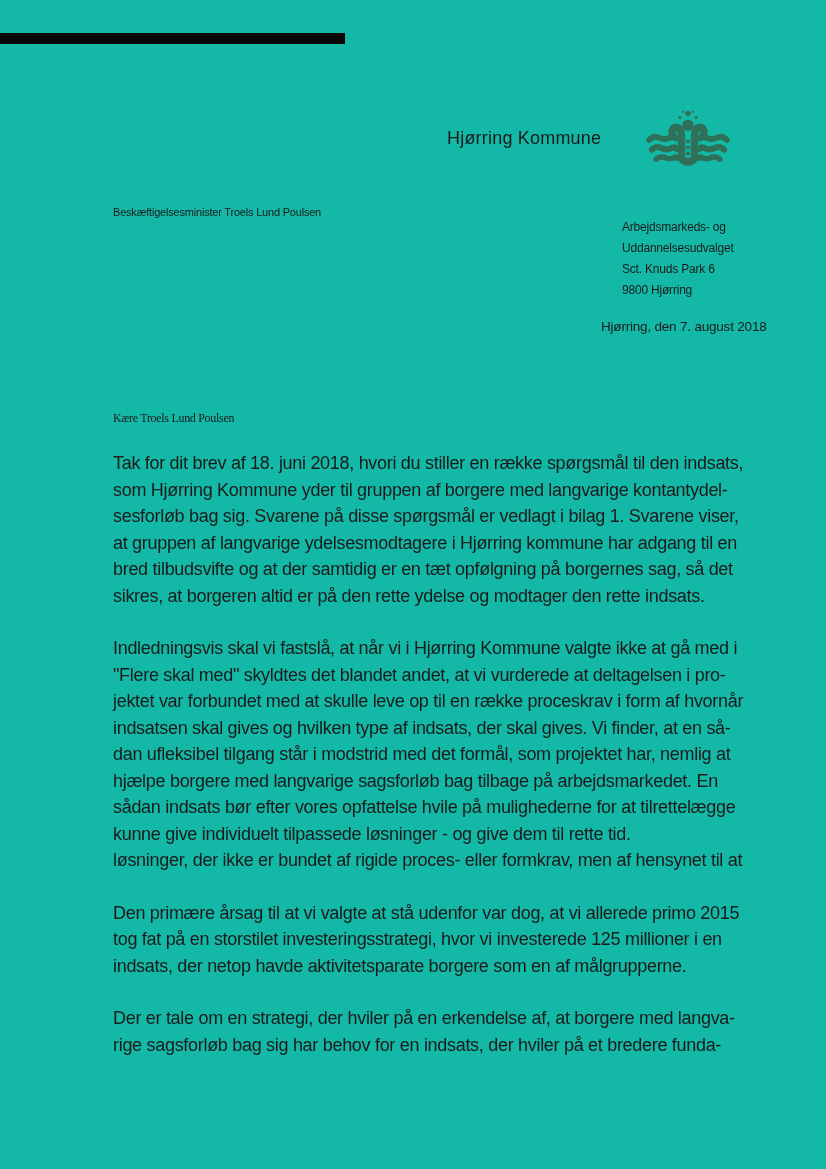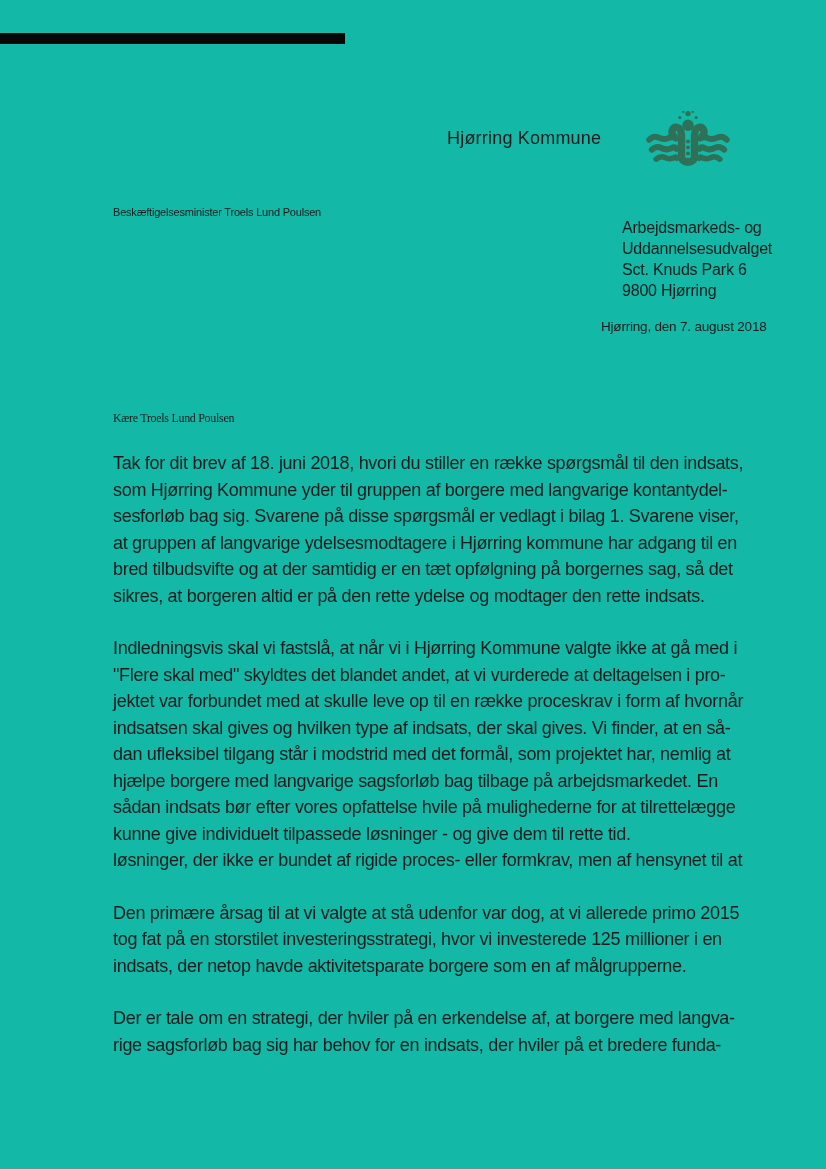--- a/index.html
+++ b/index.html
@@ -46,21 +46,21 @@
     left: 113px;
     top: 206px;
     font-size: 11px;
     letter-spacing: -0.2px;
     white-space: nowrap;
   }
   .sender-block {
     position: absolute;
     left: 622px;
     top: 217px;
-    font-size: 16px;
+    font-size: 12px;
     line-height: 21px;
     letter-spacing: -0.2px;
   }
   .sender-block .sender-line { white-space: nowrap; }
   .dateline {
     position: absolute;
     left: 601px;
     top: 319px;
     font-size: 13.5px;
     letter-spacing: -0.2px;

